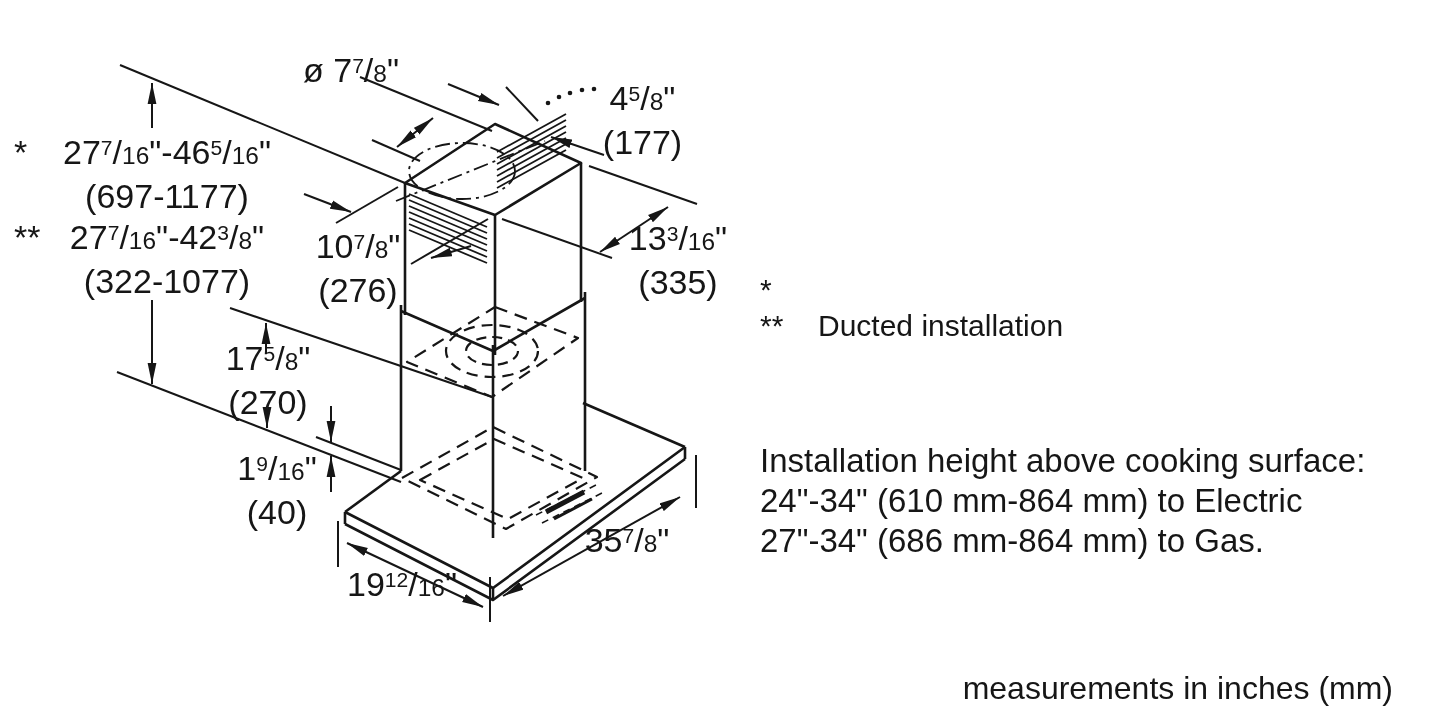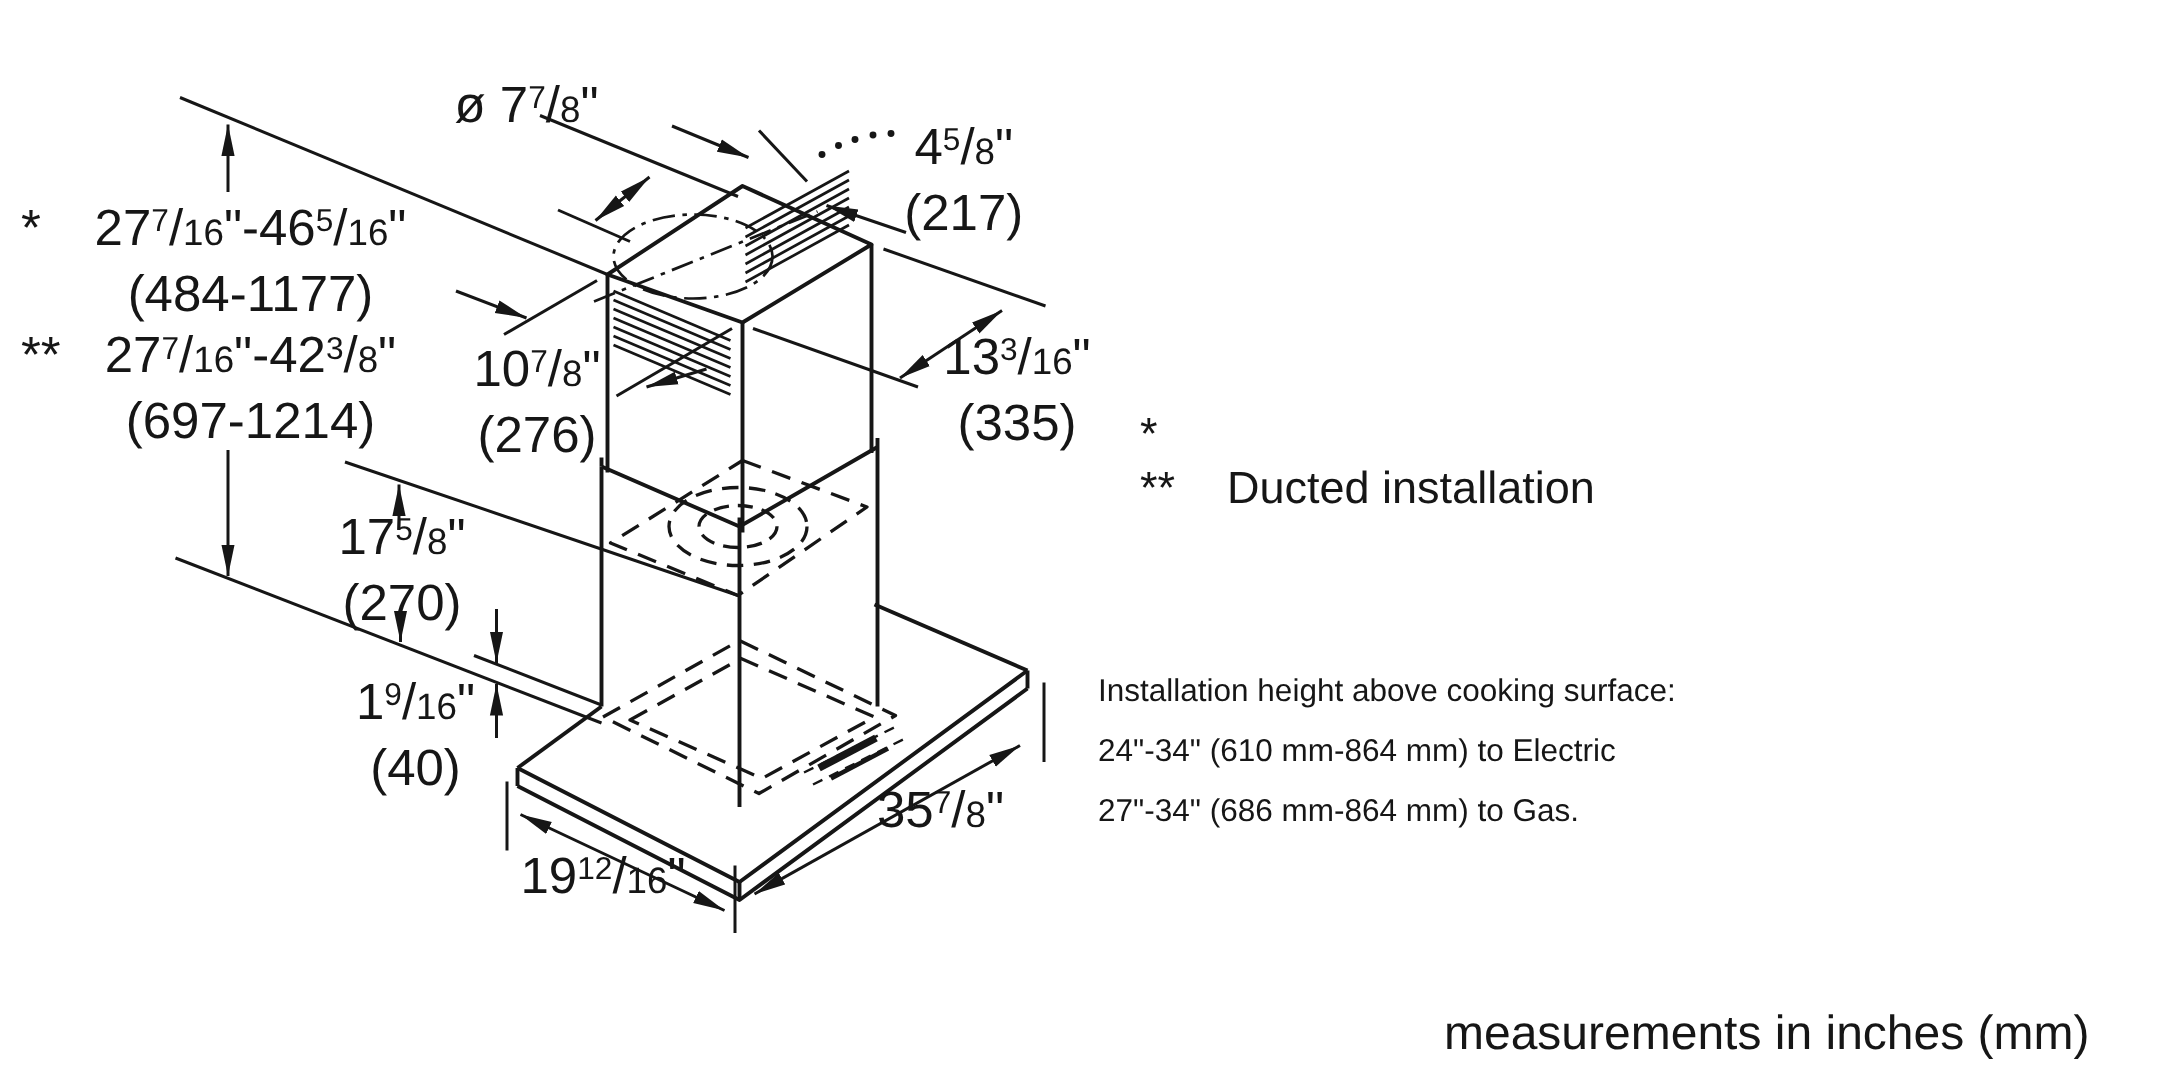--- a/index.html
+++ b/index.html
@@ -21,21 +21,21 @@
   .hrow{display:flex;}
   .hmark{width:44px;text-align:left;flex:0 0 auto;}
   .htext{flex:0 0 auto;width:218px;text-align:center;}
   .hrow sup{font-size:0.62em;position:relative;top:-0.45em;vertical-align:baseline;line-height:0;}
   .hrow .den{font-size:0.72em;}
   
   .legend{position:absolute;left:760px;top:272px;font-size:30px;line-height:36px;}
   .lrow{display:flex;}
   .lmark{width:58px;flex:0 0 auto;}
   
-  .install{position:absolute;left:732px;top:441px;font-size:21px;line-height:40px;white-space:nowrap;}
+  .install{position:absolute;left:760px;top:441px;font-size:33px;line-height:40px;white-space:nowrap;}
   
   .footer{position:absolute;left:843px;top:670px;width:550px;text-align:right;font-size:32px;white-space:nowrap;}
 </style>
 </head>
 <body>
 
 <div id="stage">
 
   <svg width="1445" height="723" viewBox="0 0 1445 723">
     <defs>
@@ -147,39 +147,39 @@
       <path d="M396,201 L545,141" stroke-dasharray="15 5 3 5"></path>
     </g>
   </svg>
 
   <div class="lbl" style="left:266px;top:50px;width:170px;">
     <span class="ln">ø 7<sup>7</sup>/<span class="den">8</span>"</span>
   </div>
 
   <div class="lbl" style="left:590px;top:78px;width:105px;">
     <span class="ln">4<sup>5</sup>/<span class="den">8</span>"</span>
-    <span class="ln">(217)</span>
+    <span class="ln">(177)</span>
   </div>
 
   <div class="hblock">
     <div class="hrow">
       <span class="hmark">*</span>
       <span class="htext">27<sup>7</sup>/<span class="den">16</span>"-46<sup>5</sup>/<span class="den">16</span>"</span>
     </div>
     <div class="hrow">
       <span class="hmark"></span>
-      <span class="htext">(484-1177)</span>
+      <span class="htext">(697-1177)</span>
     </div>
     <div class="hrow">
       <span class="hmark">**</span>
       <span class="htext">27<sup>7</sup>/<span class="den">16</span>"-42<sup>3</sup>/<span class="den">8</span>"</span>
     </div>
     <div class="hrow">
       <span class="hmark"></span>
-      <span class="htext">(697-1214)</span>
+      <span class="htext">(322-1077)</span>
     </div>
   </div>
 
   <div class="lbl" style="left:302px;top:226px;width:112px;">
     <span class="ln">10<sup>7</sup>/<span class="den">8</span>"</span>
     <span class="ln">(276)</span>
   </div>
 
   <div class="lbl" style="left:600px;top:218px;width:156px;">
     <span class="ln">13<sup>3</sup>/<span class="den">16</span>"</span>

